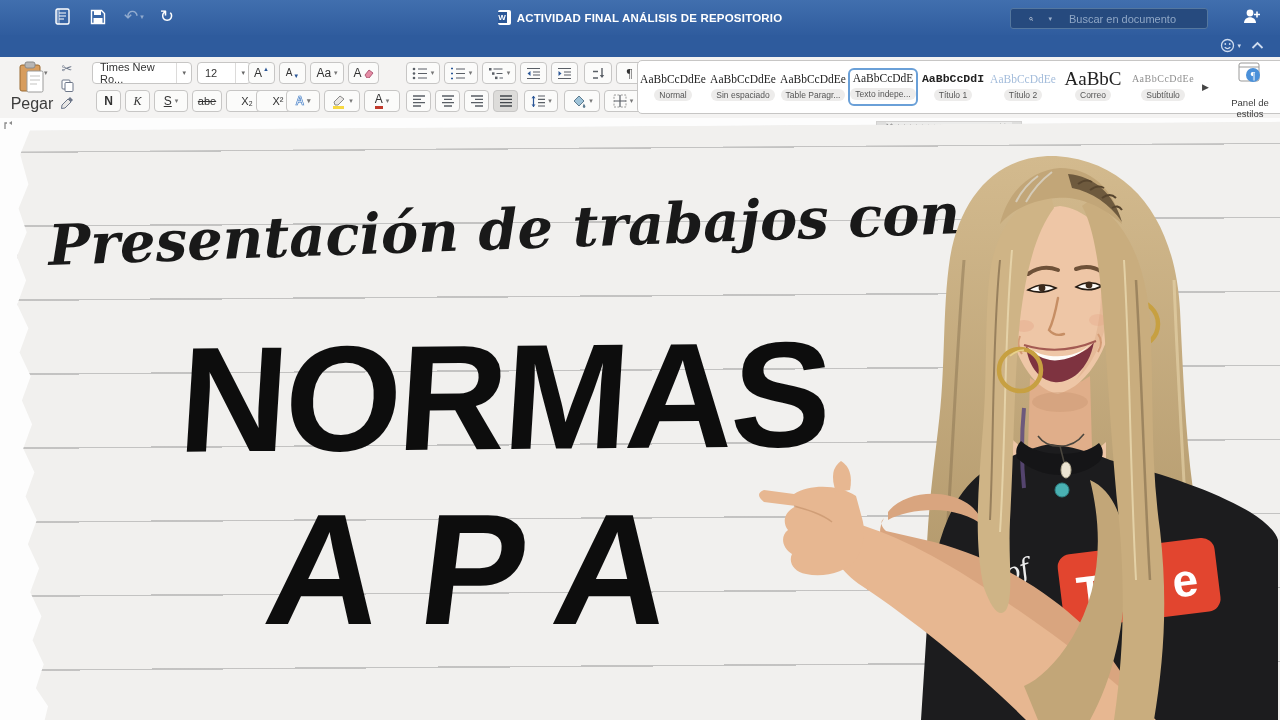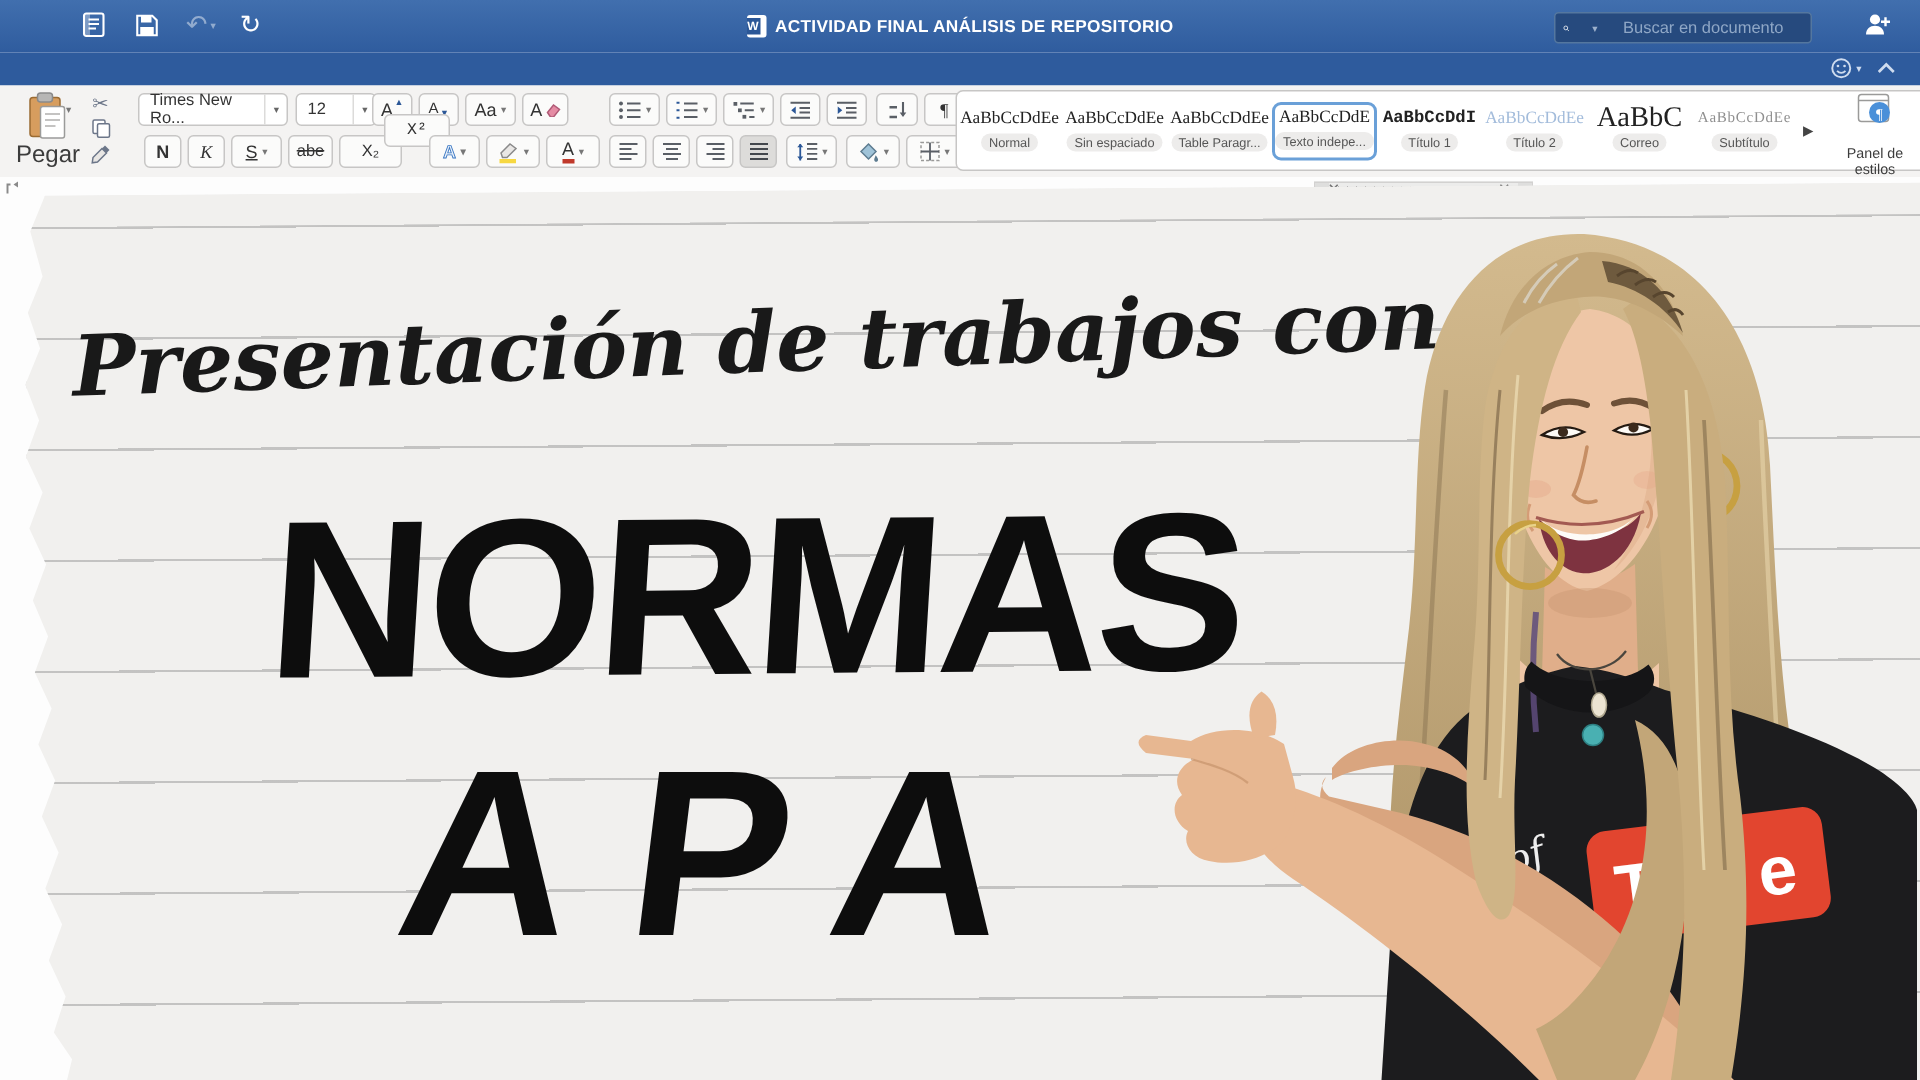--- a/index.html
+++ b/index.html
@@ -15,21 +15,21 @@
   .tb-undo{color:rgba(255,255,255,.45);font-size:17px;display:flex;align-items:center;}
   .tb-redo{color:#fff;font-size:17px;}
   .tb-caret{font-size:7px;color:rgba(255,255,255,.45);margin-left:2px;}
   .doc-title{position:absolute;left:300px;right:300px;top:0;height:35px;display:flex;
              align-items:center;justify-content:center;gap:6px;color:#fff;
              font-size:11.5px;font-weight:bold;letter-spacing:.2px;white-space:nowrap;}
   .wicon{width:13px;height:15px;background:#fff;border-radius:2px;position:relative;flex:0 0 auto;}
   .wicon span{position:absolute;left:0;top:2px;width:9px;height:11px;background:#2b5797;
               color:#fff;font-size:8px;font-weight:bold;line-height:11px;text-align:center;}
   .searchbox{position:absolute;right:72px;top:8px;width:160px;height:19px;background:#264a7e;
-             border:1px solid #54779f;border-radius:3px;display:flex;align-items:center;padding:0 5px;gap:15px;}
+             border:1px solid #54779f;border-radius:3px;display:flex;align-items:center;padding:0 18px;gap:15px;}
   .searchbox input{background:transparent;border:none;outline:none;color:#cdd9ea;
                    font-size:11px;width:118px;font-family:"Liberation Sans",sans-serif;}
   .searchbox input::placeholder{color:#8fa7c6;}
   .share-ic{position:absolute;right:18px;top:7px;}
 
   
   .tabrow{position:absolute;left:0;top:35px;width:1280px;height:22px;background:#2e5b9d;}
   .tabs{position:absolute;left:12px;top:0;display:flex;height:22px;}
   .tab{height:22px;line-height:23px;padding:0 14px;color:#fff;font-size:11.5px;white-space:nowrap;}
   .tab.active{background:#f4f3f2;color:#2b5797;border-radius:4px 4px 0 0;}
@@ -236,21 +236,21 @@
   <div class="btn" style="left:154px;top:33px;width:34px;">
     <span class="u">S</span>
       <span class="cdn">▾</span>
   </div>
   <div class="btn" style="left:192px;top:33px;width:30px;font-size:11px;text-decoration:line-through;">
       <span>abe</span>
     </div>
   <div class="btn" style="left:226px;top:33px;width:42px;font-size:11px;">
       <span>X₂</span>
     </div>
-  <div class="btn" style="left:256px;top:19px;width:44px;font-size:11px;font-family:Liberation Mono, monospace;">
+  <div class="btn" style="left:256px;top:33px;width:44px;font-size:11px;">
       <span>X²</span>
     </div>
   <div class="btn" style="left:286px;top:33px;width:34px;color:#3b78c3;font-weight:bold;">
     <span style="-webkit-text-stroke:.6px #3b78c3;color:#eaf1fa;">A</span>
       <span class="cdn">▾</span>
   </div>
   <div class="btn" style="left:324px;top:33px;width:36px;">
     <svg class="mini" width="15" height="15" viewBox="0 0 15 15">
       <path d="M3 8l6-6 4 3-6 6H4z" fill="#e9e7e5" stroke="#8a8a8a"></path>
         <rect x="2" y="12" width="11" height="3" fill="#f7d842"></rect>

